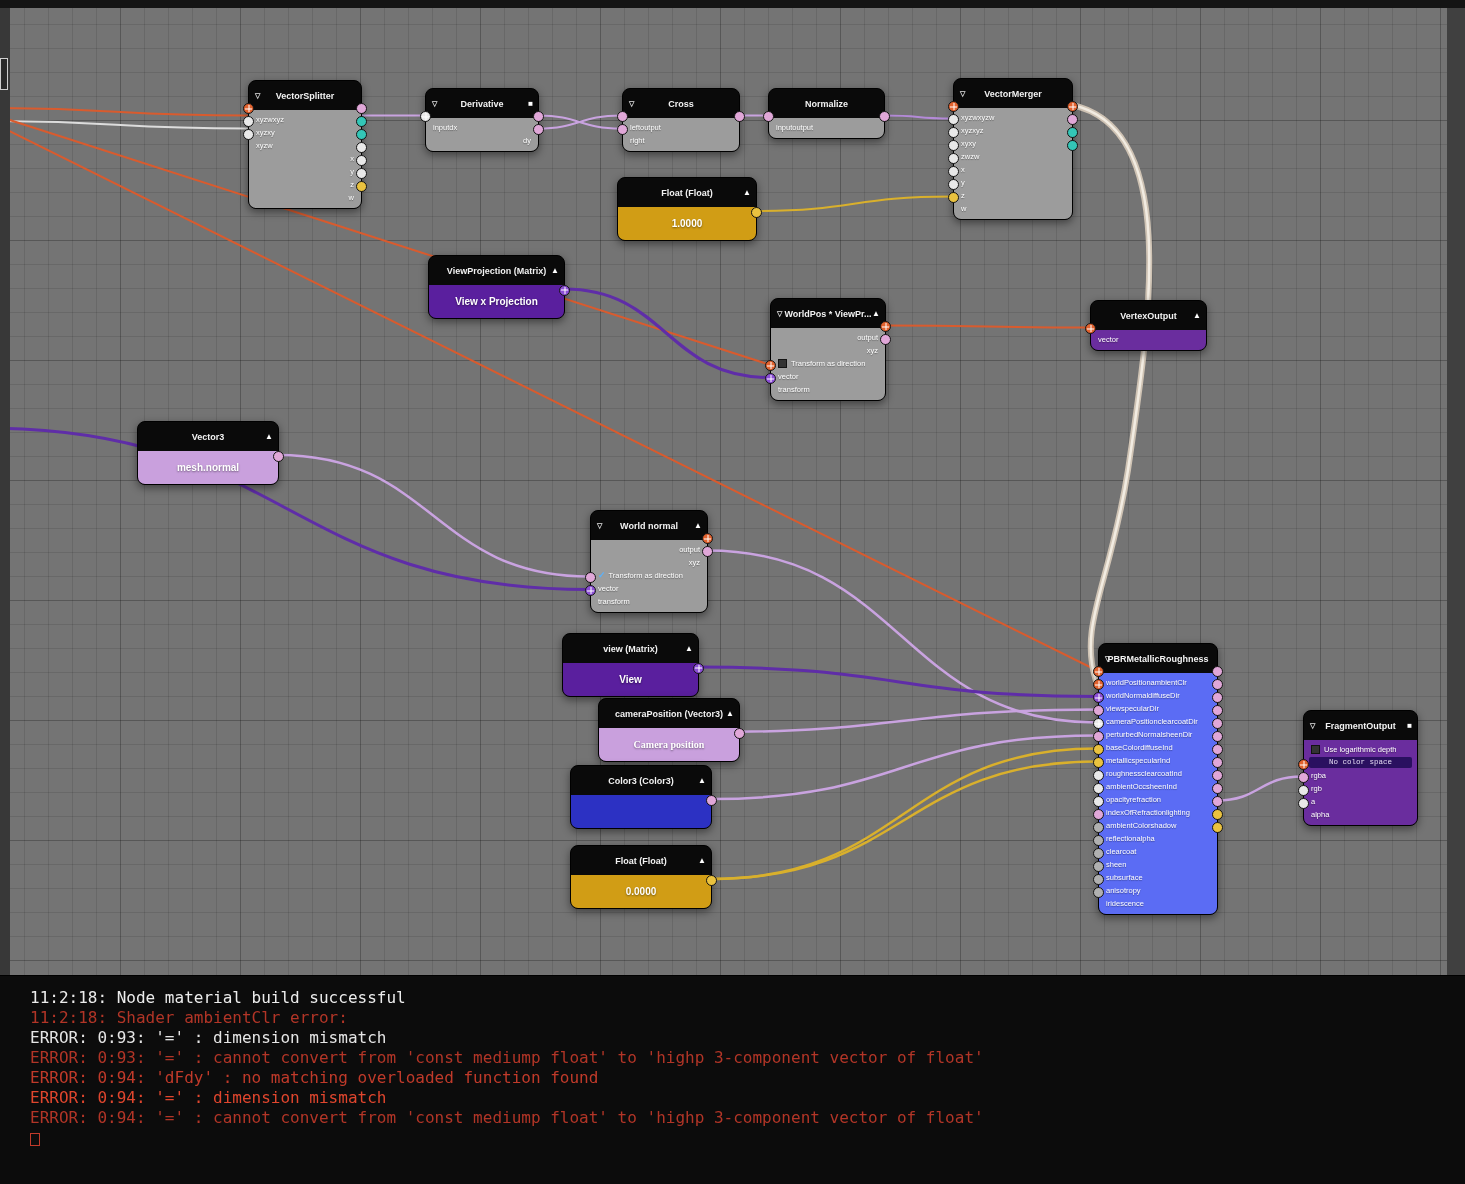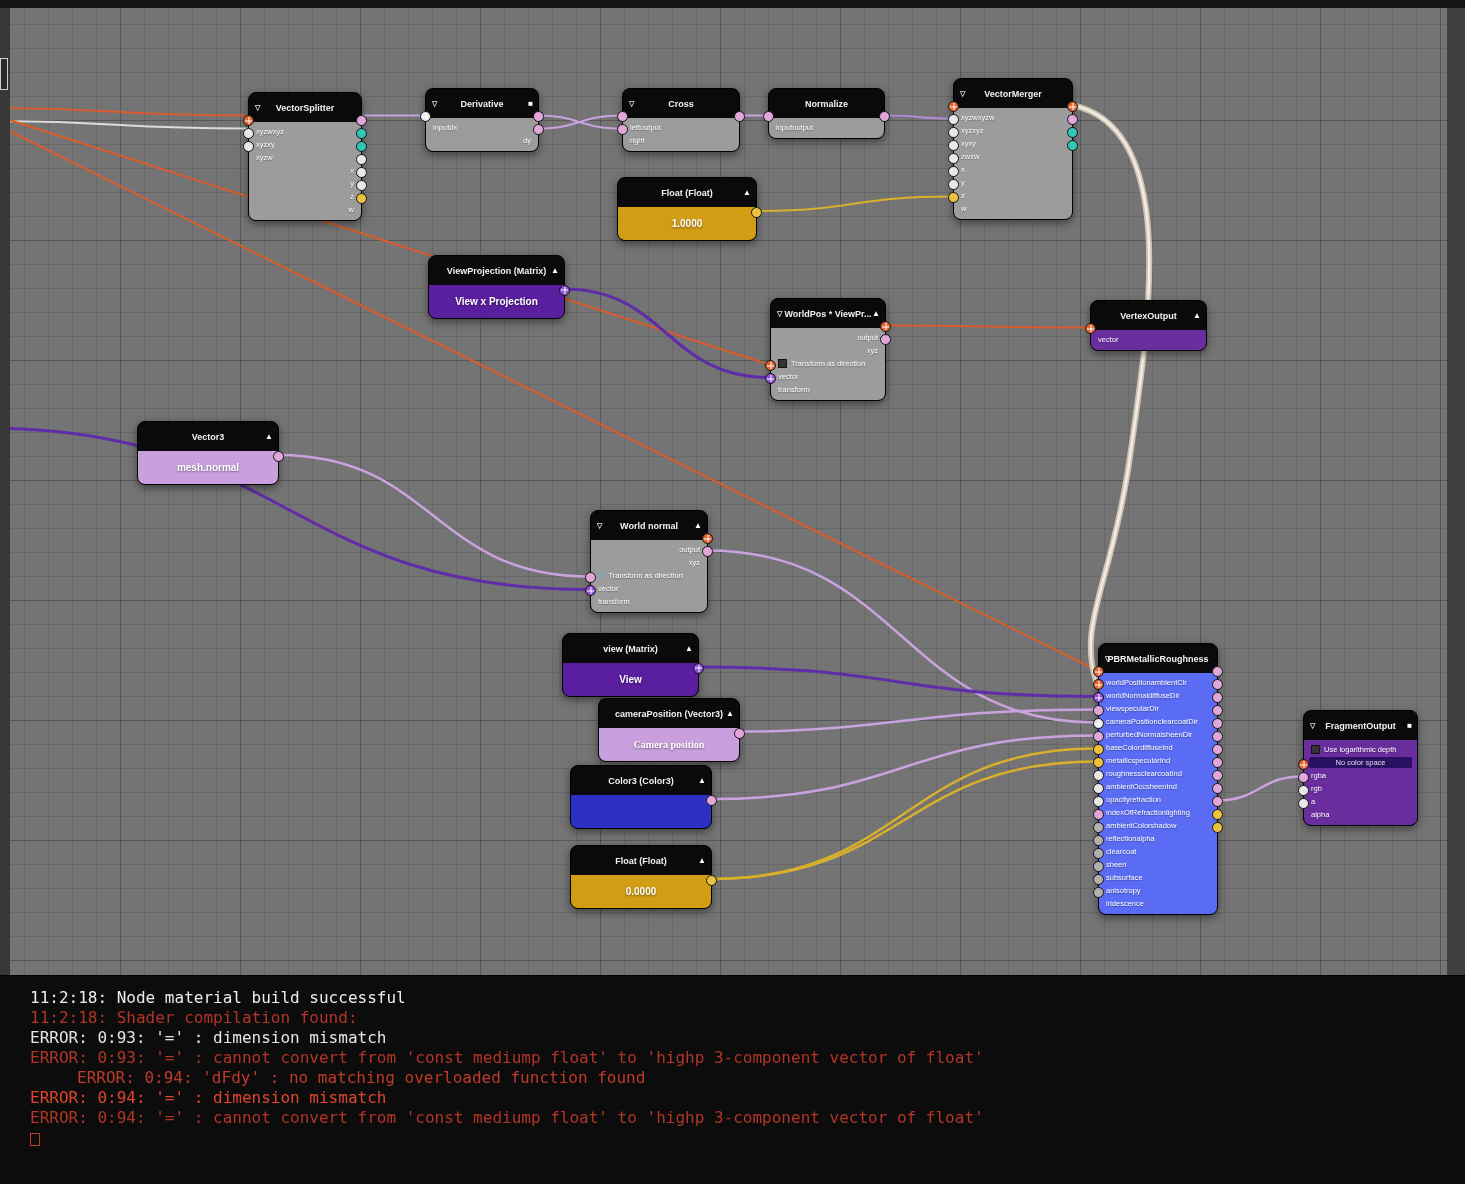--- a/index.html
+++ b/index.html
@@ -28,21 +28,21 @@
   .node-body{position:relative;border-radius:0 0 7px 7px;padding:3px 0 4px 0;}
   .row{height:13px;display:flex;align-items:center;justify-content:flex-start;
     font-size:7.5px;color:#fff;padding:0 7px;line-height:1;}
   .row.single-out{justify-content:flex-end;}
   .row .lab{text-shadow:0 1px 1px rgba(0,0,0,.35);white-space:nowrap;}
   .valrow{height:26px;display:flex;align-items:center;justify-content:center;
     font-size:10px;font-weight:bold;color:#fff;text-shadow:0 1px 2px rgba(0,0,0,.45);}
   .checkrow{justify-content:flex-start;font-size:7.5px;align-items:center;}
   .cb{display:inline-block;width:7px;height:7px;background:#333;border:1px solid #121212;margin-right:4px;flex:none;}
   .check-on{color:#57b2ff;font-size:9px;font-weight:bold;margin-right:3px;flex:none;}
-  .droprow{padding:0 5px;}
+  .droprow{padding:0 5px;font-family:Liberation Mono, monospace;}
   .drop{flex:1;height:11px;background:#2a1060;border-radius:2px;display:flex;align-items:center;
     justify-content:center;font-size:7.5px;color:#e3daf2;}
   .port{position:absolute;width:9px;height:9px;border-radius:50%;border:1px solid #141414;z-index:12;}
   .port.in{left:-6px;}
   .port.out{right:-6px;}
   .port.cross::before{content:'';position:absolute;left:50%;top:1px;bottom:1px;width:1px;background:#ffffff;transform:translateX(-50%);}
   .port.cross::after{content:'';position:absolute;top:50%;left:1px;right:1px;height:1px;background:#ffffff;transform:translateY(-50%);}
 
   .console{position:absolute;left:0;bottom:0;width:1465px;height:209px;background:#0c0c0c;z-index:40;
     border-top:1px solid #000;box-sizing:border-box;padding:12px 0 0 30px;
@@ -73,21 +73,21 @@
         <path d="M 278 455 C 433.5 455 433.5 576.5 589 576.5" stroke="#c9a3e0" stroke-width="2.5" fill="none" stroke-linecap="round"></path>
         <path d="M -15 428 C 287 428 287 589.5 589 589.5" stroke="#5f2da8" stroke-width="3" fill="none" stroke-linecap="round"></path>
         <path d="M 707 550.5 C 902 550.5 902 722.5 1097 722.5" stroke="#c9a3e0" stroke-width="2.5" fill="none" stroke-linecap="round"></path>
         <path d="M 698 667 C 897.5 667 897.5 696.5 1097 696.5" stroke="#5f2da8" stroke-width="3" fill="none" stroke-linecap="round"></path>
         <path d="M 711 732 C 904 732 904 709.5 1097 709.5" stroke="#c9a3e0" stroke-width="2.5" fill="none" stroke-linecap="round"></path>
         <path d="M 711 799 C 904 799 904 735.5 1097 735.5" stroke="#c9a3e0" stroke-width="2.5" fill="none" stroke-linecap="round"></path>
         <path d="M 711 879 C 904 879 904 748.5 1097 748.5" stroke="#d9b02c" stroke-width="2.5" fill="none" stroke-linecap="round"></path>
         <path d="M 711 879 C 904 879 904 761.5 1097 761.5" stroke="#d9b02c" stroke-width="2.5" fill="none" stroke-linecap="round"></path>
         <path d="M 1217 800.5 C 1259.5 800.5 1259.5 776.5 1302 776.5" stroke="#c9a3e0" stroke-width="2.5" fill="none" stroke-linecap="round"></path>
       </svg>
-  <div class="node" style="left: 248px; top: 92px; width: 112px;">
+  <div class="node" style="left: 248px; top: 80px; width: 112px;">
         <div class="node-head">
           <span class="collapse">▽</span>
           <span class="node-title">VectorSplitter</span>
         </div>
         <div class="node-body" style="background: rgb(156, 156, 156);">
           <div class="row">
             <span class="lab">xyzw</span>
             <span class="lab">xyz</span>
           </div>
           <div class="row">
@@ -499,22 +499,22 @@
         <span class="port in" style="top: 87px; background: rgb(232, 232, 232);"></span>
       </div>
     </div>
   <div class="strip top-strip"></div>
   <div class="strip left-strip"></div>
   <div class="strip right-strip"></div>
   <div class="edge-widget"></div>
   <div class="console">
     <div id="console-lines">
         <div class="console-line" style="color: rgb(236, 236, 236);">11:2:18: Node material build successful</div>
-        <div class="console-line" style="color: rgb(178, 53, 39);">11:2:18: Shader compilation found:</div>
+        <div class="console-line" style="color: rgb(178, 53, 39);">11:2:18: Shader ambientClr error:</div>
         <div class="console-line" style="color: #e5e5e5;">ERROR: 0:93: '=' : dimension mismatch</div>
         <div class="console-line" style="color: rgb(178, 53, 39);">ERROR: 0:93: '=' : cannot convert from 'const mediump float' to 'highp 3-component vector of float'</div>
-        <div class="console-line" style="color: rgb(192, 58, 42); margin-left: 47px;">ERROR: 0:94: 'dFdy' : no matching overloaded function found</div>
+        <div class="console-line" style="color: rgb(192, 58, 42);">ERROR: 0:94: 'dFdy' : no matching overloaded function found</div>
         <div class="console-line" style="color: rgb(224, 70, 46);">ERROR: 0:94: '=' : dimension mismatch</div>
         <div class="console-line" style="color: rgb(178, 53, 39);">ERROR: 0:94: '=' : cannot convert from 'const mediump float' to 'highp 3-component vector of float'</div>
       </div>
     <span class="console-cursor" style="border-color: rgb(192, 58, 42);"></span>
   </div>
 </div>
 
 </body></html>

